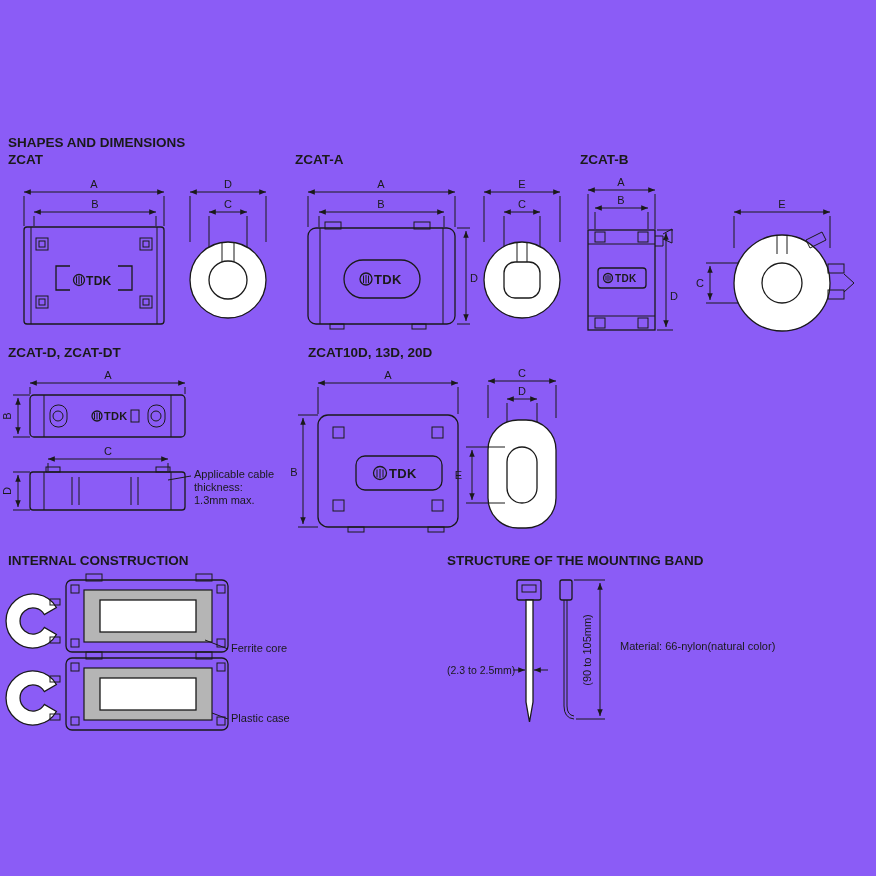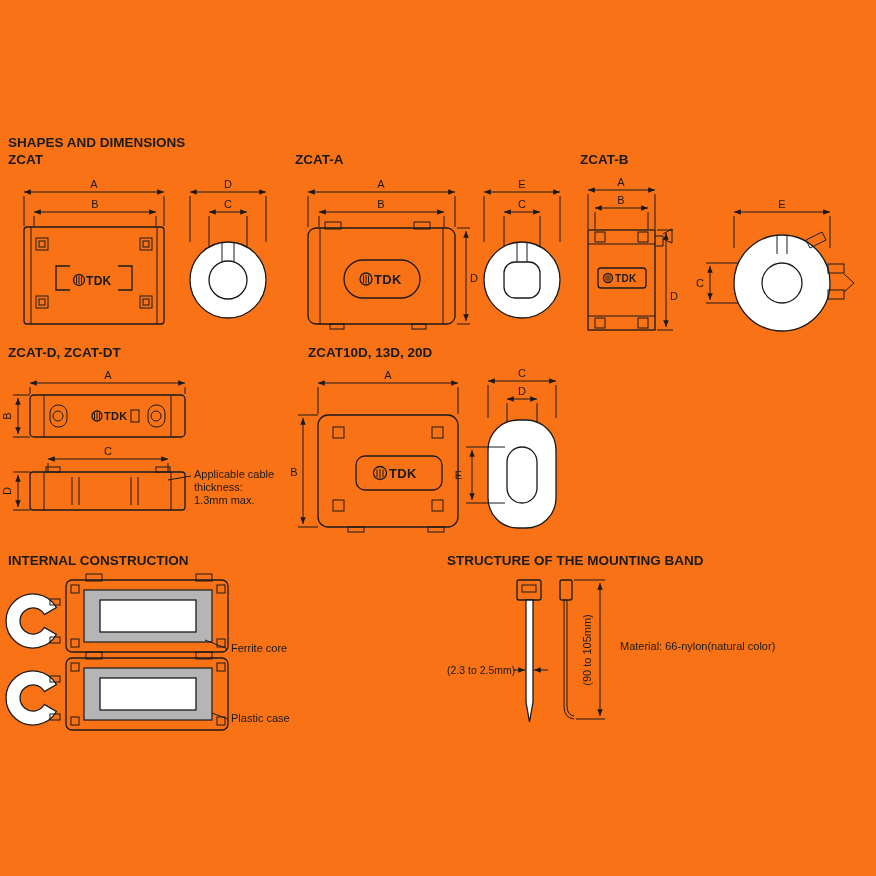--- a/index.html
+++ b/index.html
@@ -1,16 +1,16 @@
 <!DOCTYPE html>
 <html><head>
 <meta charset="utf-8">
 <style>
   html,body{margin:0;padding:0;background:#ffffff;}
-  .canvas{position:relative;width:876px;height:876px;background:#f97316;overflow:hidden;
+  .canvas{position:relative;width:876px;height:876px;background:#8b5cf6;overflow:hidden;
           font-family:"Liberation Sans",sans-serif;}
   svg{position:absolute;left:0;top:0;}
   .t{fill:#1a1a1a;font-family:"Liberation Sans",sans-serif;}
   .t-head{font-size:13.5px;font-weight:700;}
   .t-dim{font-size:11px;}
   .t-note{font-size:11px;}
   .t-logo{font-weight:700;font-size:12px;letter-spacing:.3px;}
   .s{stroke:#1a1a1a;fill:none;stroke-width:1.3;}
   .sf{stroke:#1a1a1a;fill:#ffffff;stroke-width:1.3;}
   .thin{stroke:#1a1a1a;fill:none;stroke-width:1;}

